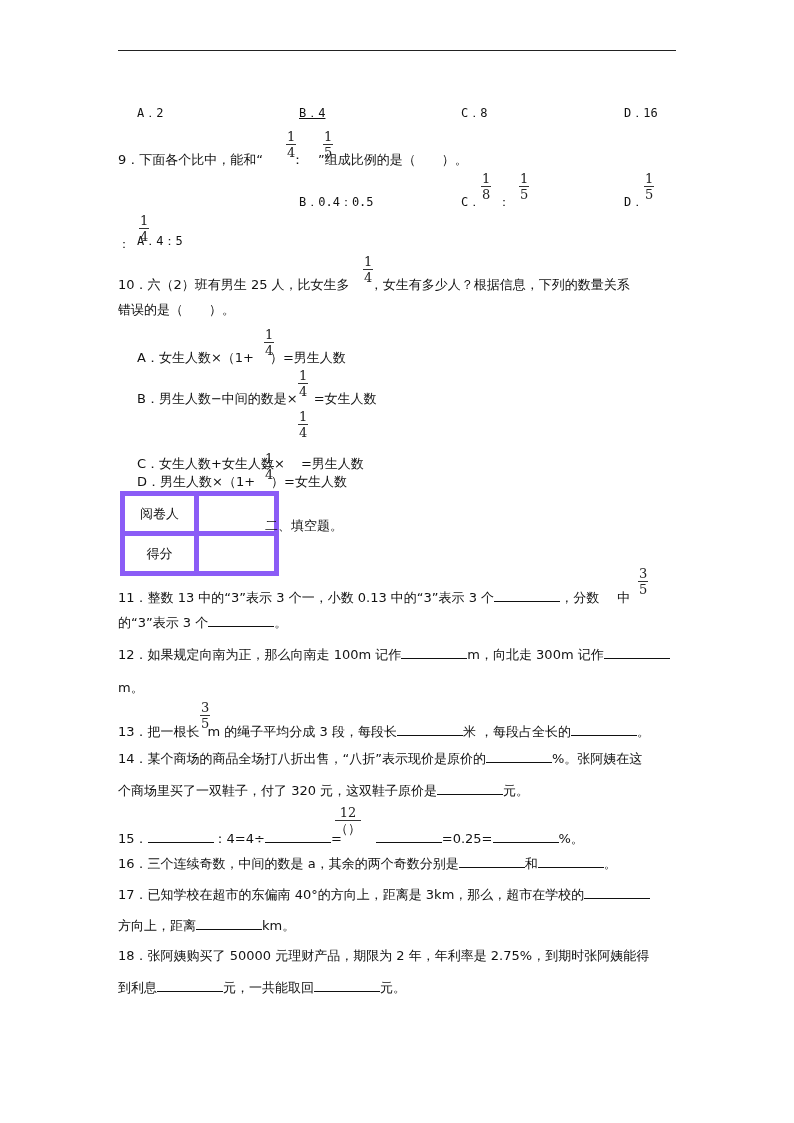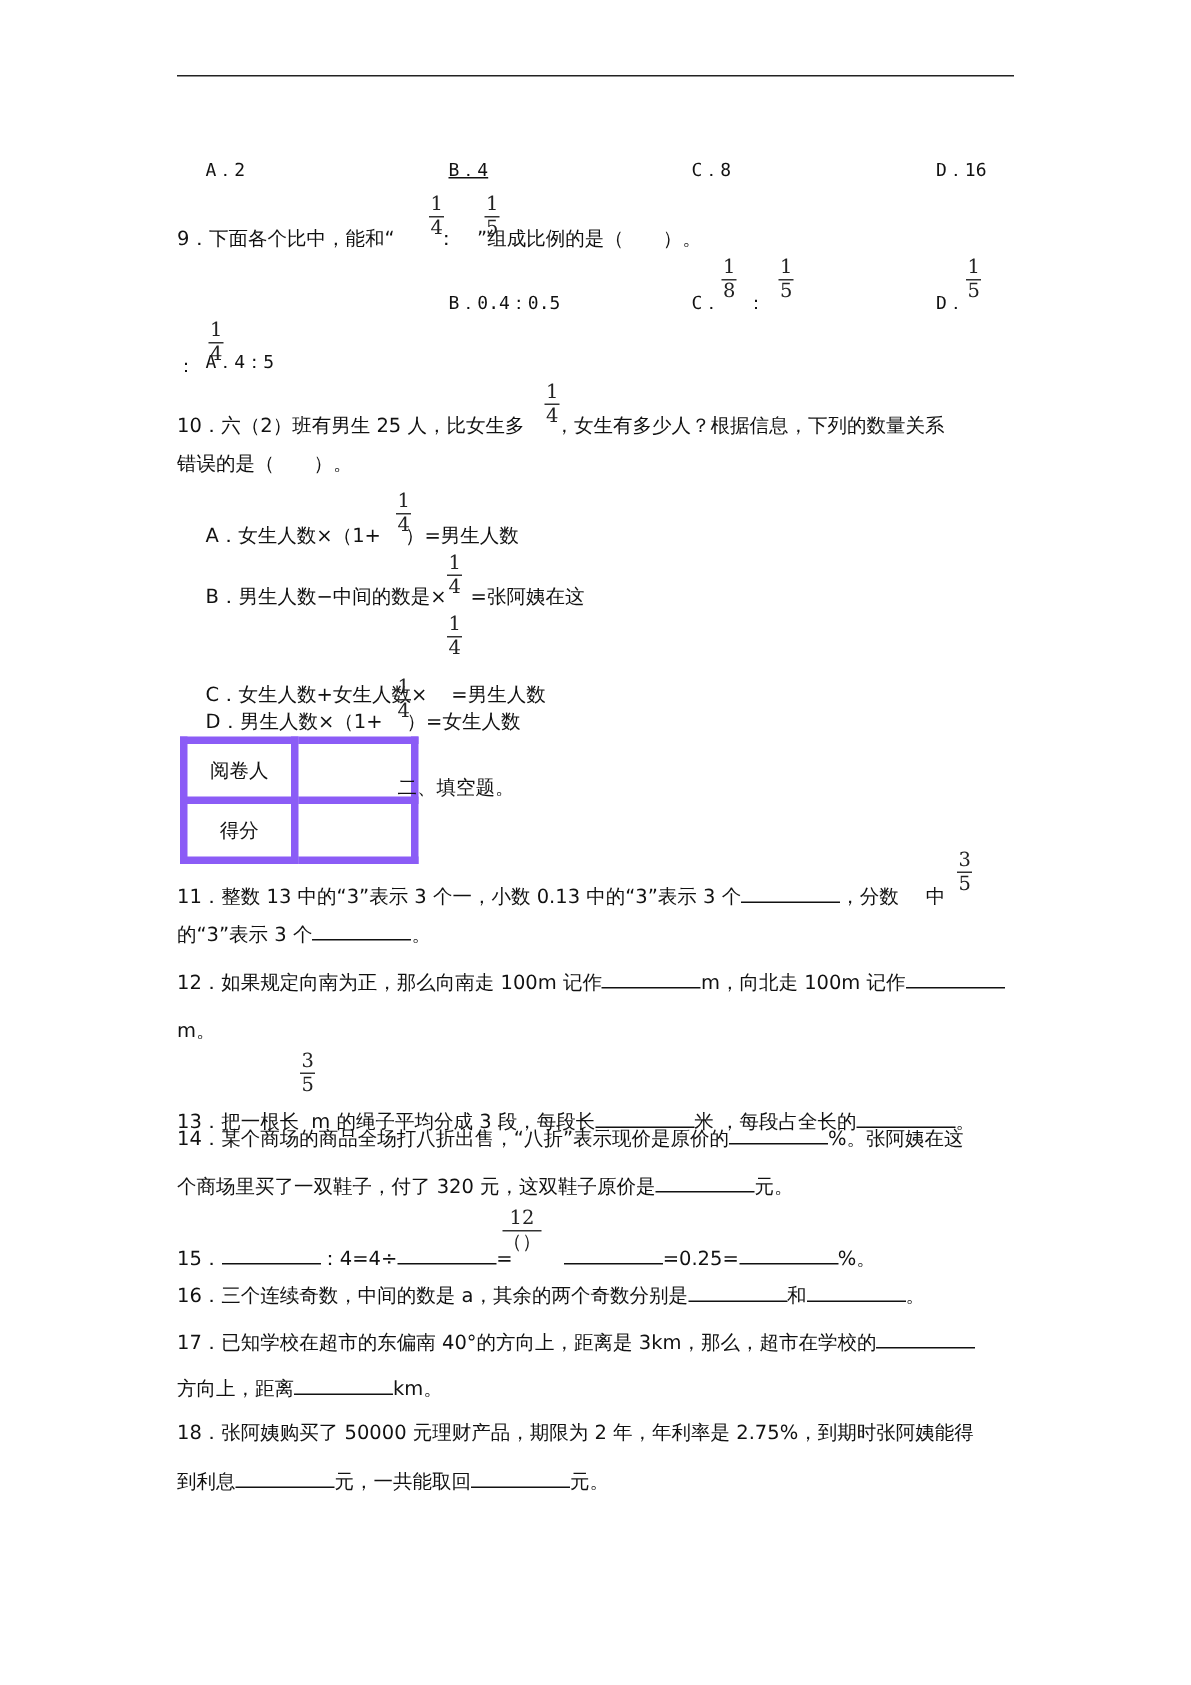--- a/index.html
+++ b/index.html
@@ -85,21 +85,21 @@
 <div class="line" style="left:137px;top:350px;">
   <span>A．女生人数×（1+</span><span class="sp" style="width:16px"></span><span>）=男生人数</span>
 </div>
 <div class="frac" style="left:264px;top:328px;">
   <span class="num">1</span>
     <span class="bar"></span>
     <span class="den">4</span>
 </div>
 
 <div class="line" style="left:137px;top:391px;">
-  <span>B．男生人数−中间的数是×</span><span class="sp" style="width:16px"></span><span>=张阿姨在这</span>
+  <span>B．男生人数−中间的数是×</span><span class="sp" style="width:16px"></span><span>=女生人数</span>
 </div>
 <div class="frac" style="left:298px;top:369px;">
   <span class="num">1</span>
     <span class="bar"></span>
     <span class="den">4</span>
 </div>
 
 <div class="line" style="left:137px;top:456px;">
   <span>C．女生人数+女生人数×</span><span class="sp" style="width:16px"></span><span>=男生人数</span>
 </div>
@@ -138,25 +138,25 @@
 <div class="frac" style="left:638px;top:567px;">
   <span class="num">3</span>
     <span class="bar"></span>
     <span class="den">5</span>
 </div>
 <div class="line" style="top:614px;">
   <span>的“3”表示 3 个</span><span class="blank"></span><span>。</span>
 </div>
 
 <div class="line" style="top:646px;">
-  <span>12．如果规定向南为正，那么向南走 100m 记作</span><span class="blank"></span><span>m，向北走 100m 记作</span><span class="blank"></span>
+  <span>12．如果规定向南为正，那么向南走 100m 记作</span><span class="blank"></span><span>m，向北走 300m 记作</span><span class="blank"></span>
 </div>
 <div class="line" style="top:680px;">m。</div>
 
-<div class="line" style="top:723px;margin-top:16px;">
+<div class="line" style="top:723px;">
   <span>13．把一根长</span><span class="sp" style="width:8px"></span><span>m 的绳子平均分成 3 段，每段长</span><span class="blank"></span><span>米 ，每段占全长的</span><span class="blank"></span><span>。</span>
 </div>
 <div class="frac" style="left:200px;top:701px;">
   <span class="num">3</span>
     <span class="bar"></span>
     <span class="den">5</span>
 </div>
 
 <div class="line" style="top:750px;">
   <span>14．某个商场的商品全场打八折出售，“八折”表示现价是原价的</span><span class="blank"></span><span>%。张阿姨在这</span>

